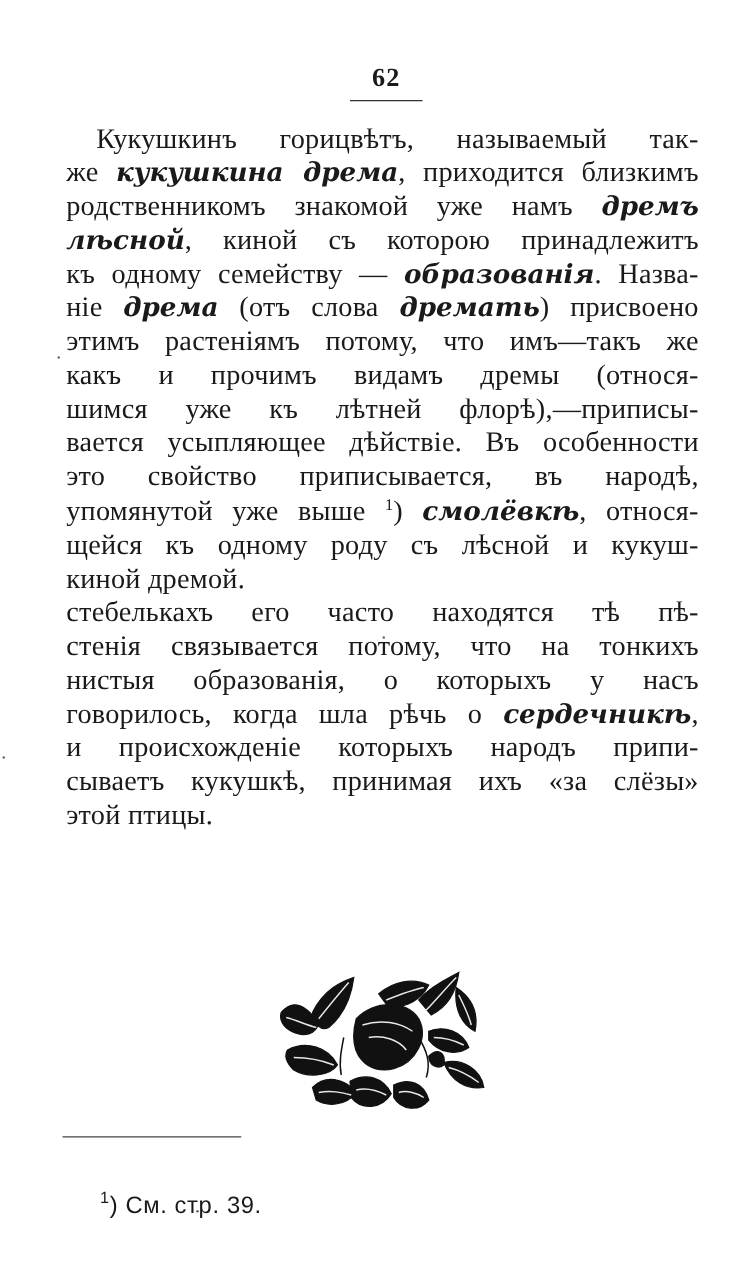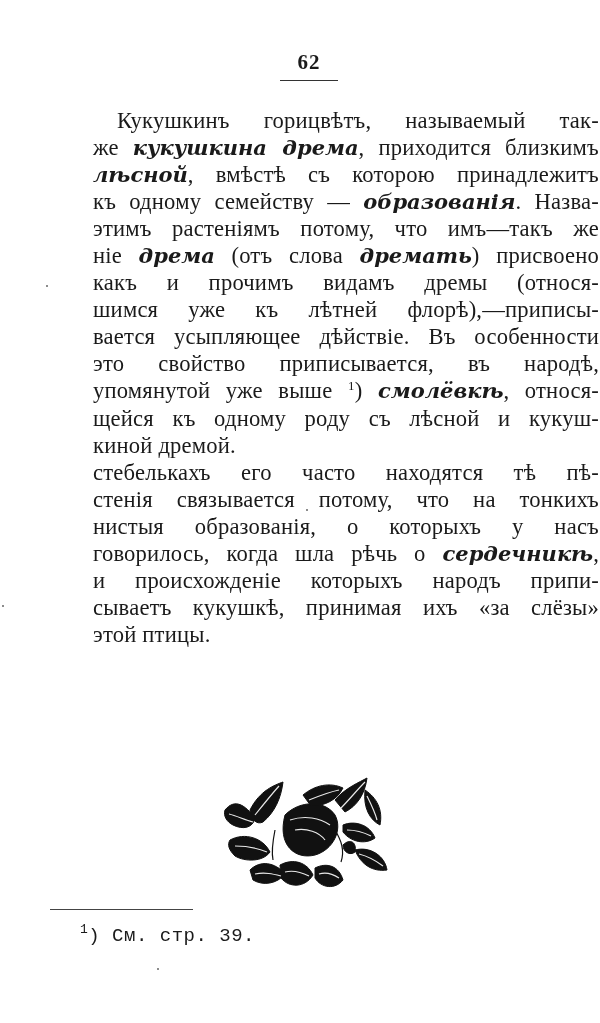--- a/index.html
+++ b/index.html
@@ -29,28 +29,27 @@
   .header-rule {
     position: absolute;
     top: 80px;
     left: 280px;
     width: 58px;
     height: 0;
     border-top: 1px solid #333;
   }
   .body-text {
     position: absolute;
-    top: 107px;
+    top: 97px;
     left: 53px;
     width: 506px;
     font-family: "Liberation Serif", serif;
     font-size: 22.6px;
     line-height: 27.05px;
     letter-spacing: 0.2px;
-    margin-left: 40px;
   }
   .line {
     display: block;
     white-space: nowrap;
     text-align: justify;
     text-align-last: justify;
     height: 27.05px;
   }
   .line.last {
     text-align-last: left;
@@ -80,23 +79,23 @@
   .footnote-rule {
     position: absolute;
     top: 909px;
     left: 50px;
     width: 143px;
     height: 0;
     border-top: 1px solid #444;
   }
   .footnote {
     position: absolute;
-    top: 925px;
+    top: 954px;
     left: 80px;
-    font-family: Liberation Mono, monospace;
+    font-family: Liberation Sans, sans-serif;
     font-size: 19px;
     letter-spacing: 0.5px;
   }
   .speck {
     position: absolute;
     width: 2px;
     height: 2px;
     background: #666;
     border-radius: 1px;
   }
@@ -105,24 +104,25 @@
 <body>
 
 <div>
   <div class="page-number">62</div>
   <div class="header-rule"></div>
 
   <div class="body-text" id="body-text">
       <div>
         <span class="line indent"><span>Кукушкинъ горицвѣтъ, называемый так-</span></span>
         <span class="line"><span>же </span><em>кукушкина дрема</em><span>, приходится близкимъ</span></span>
-        <span class="line"><em>лѣсной</em><span>, вмѣстѣ съ которою принадлежитъ</span></span>
+        <span class="line"><span>родственникомъ знакомой уже намъ </span><em>дремъ</em></span>
+        <span class="line"><em>лѣсной</em><span>, киной съ которою принадлежитъ</span></span>
         <span class="line"><span>къ одному семейству — </span><em>образованія</em><span>. Назва-</span></span>
+        <span class="line"><span>ніе </span><em>дрема</em><span> (отъ слова </span><em>дремать</em><span>) присвоено</span></span>
         <span class="line"><span>этимъ растеніямъ потому, что имъ—такъ же</span></span>
-        <span class="line"><span>ніе </span><em>дрема</em><span> (отъ слова </span><em>дремать</em><span>) присвоено</span></span>
         <span class="line"><span>какъ и прочимъ видамъ дремы (относя-</span></span>
         <span class="line"><span>шимся уже къ лѣтней флорѣ),—приписы-</span></span>
         <span class="line"><span>вается усыпляющее дѣйствіе. Въ особенности</span></span>
         <span class="line"><span>это свойство приписывается, въ народѣ,</span></span>
         <span class="line"><span>упомянутой уже выше </span><sup>1</sup><span>) </span><em>смолёвкѣ</em><span>, относя-</span></span>
         <span class="line"><span>щейся къ одному роду съ лѣсной и кукуш-</span></span>
         <span class="line last"><span>киной дремой.</span></span>
       </div>
       <div>
         <span class="line"><span>стебелькахъ его часто находятся тѣ пѣ-</span></span>

